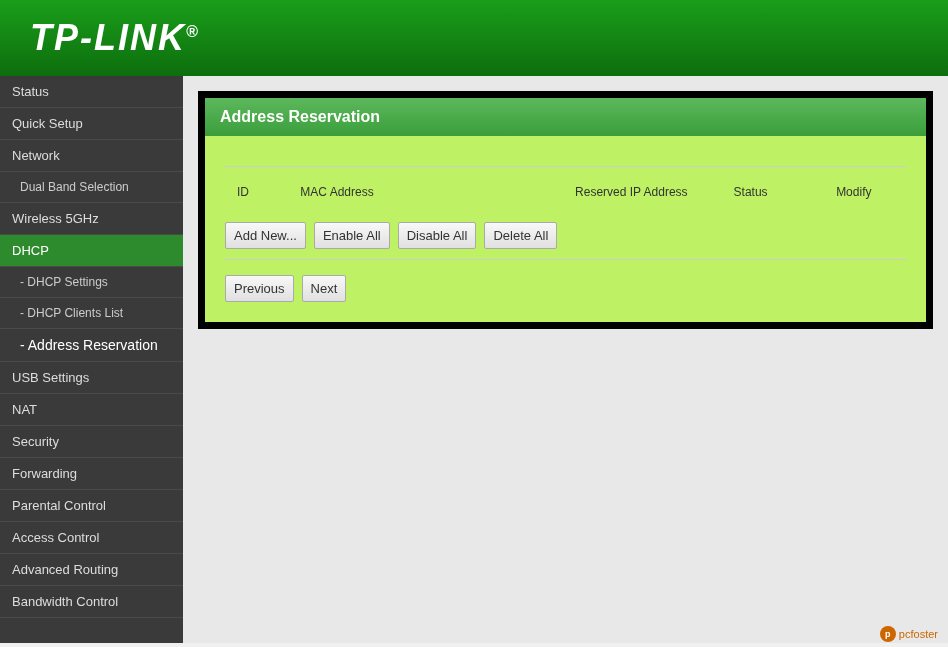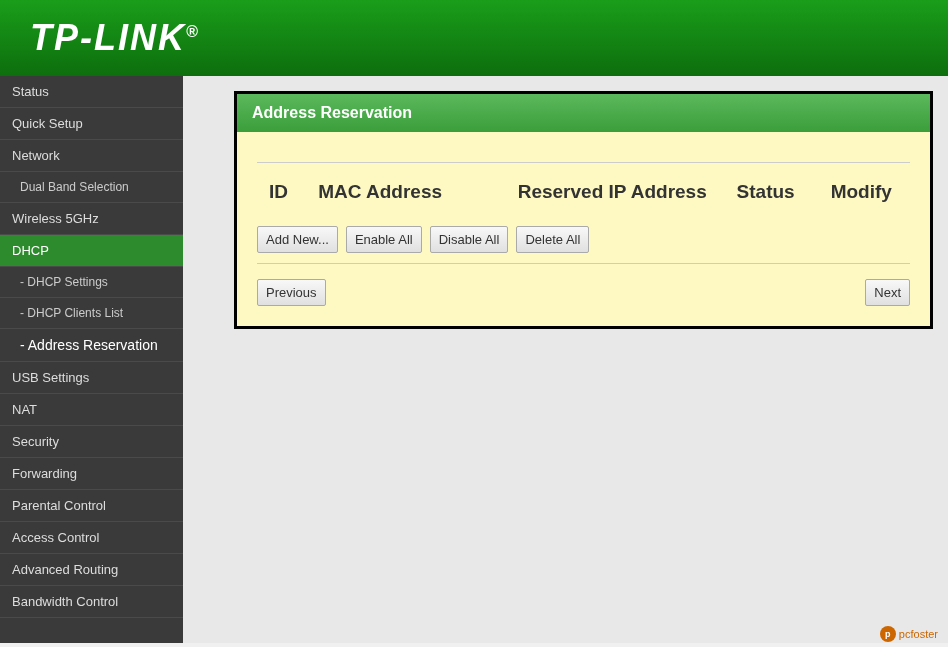--- a/index.html
+++ b/index.html
@@ -60,23 +60,22 @@
     }
 
     
     #main {
       flex: 1;
       background: #e8e8e8;
       padding: 15px;
       overflow-y: auto;
     }
     #content-area {
-      background: #fef9c3;
-      border: 3px solid #000000;
-      margin-left: 36px;
+      background: #bef264;
+      border: 7px solid #000000;
     }
     .page-title-bar {
       background: linear-gradient(to bottom, #5cb85c, #3a9e3a);
       padding: 10px 15px;
       color: white;
       font-size: 16px;
       font-weight: bold;
     }
     .content-body {
       padding: 20px;
@@ -89,23 +88,23 @@
 
     
     .addr-table {
       width: 100%;
       border-collapse: collapse;
       margin-bottom: 15px;
     }
     .addr-table th {
       padding: 8px 12px;
       text-align: left;
-      font-weight: bold;
+      font-weight: normal;
       color: #333;
-      font-size: 19px;
+      font-size: 12px;
     }
 
     
     .btn {
       padding: 5px 8px;
       font-size: 13px;
       border: 1px solid #aaa;
       background: linear-gradient(to bottom, #f8f8f8, #e0e0e0);
       cursor: pointer;
       border-radius: 2px;
@@ -115,21 +114,21 @@
       background: linear-gradient(to bottom, #f8f8f8, #e0e0e0);
     }
     .button-row {
       margin: 10px 0;
       display: flex;
       gap: 8px;
       align-items: center;
     }
     .nav-buttons {
       display: flex;
-      justify-content: space-between;
+      justify-content: flex-start;
       gap: 8px;
       margin-top: 15px;
     }
 
     
     #footer {
       position: fixed;
       bottom: 5px;
       right: 10px;
       font-size: 11px;

